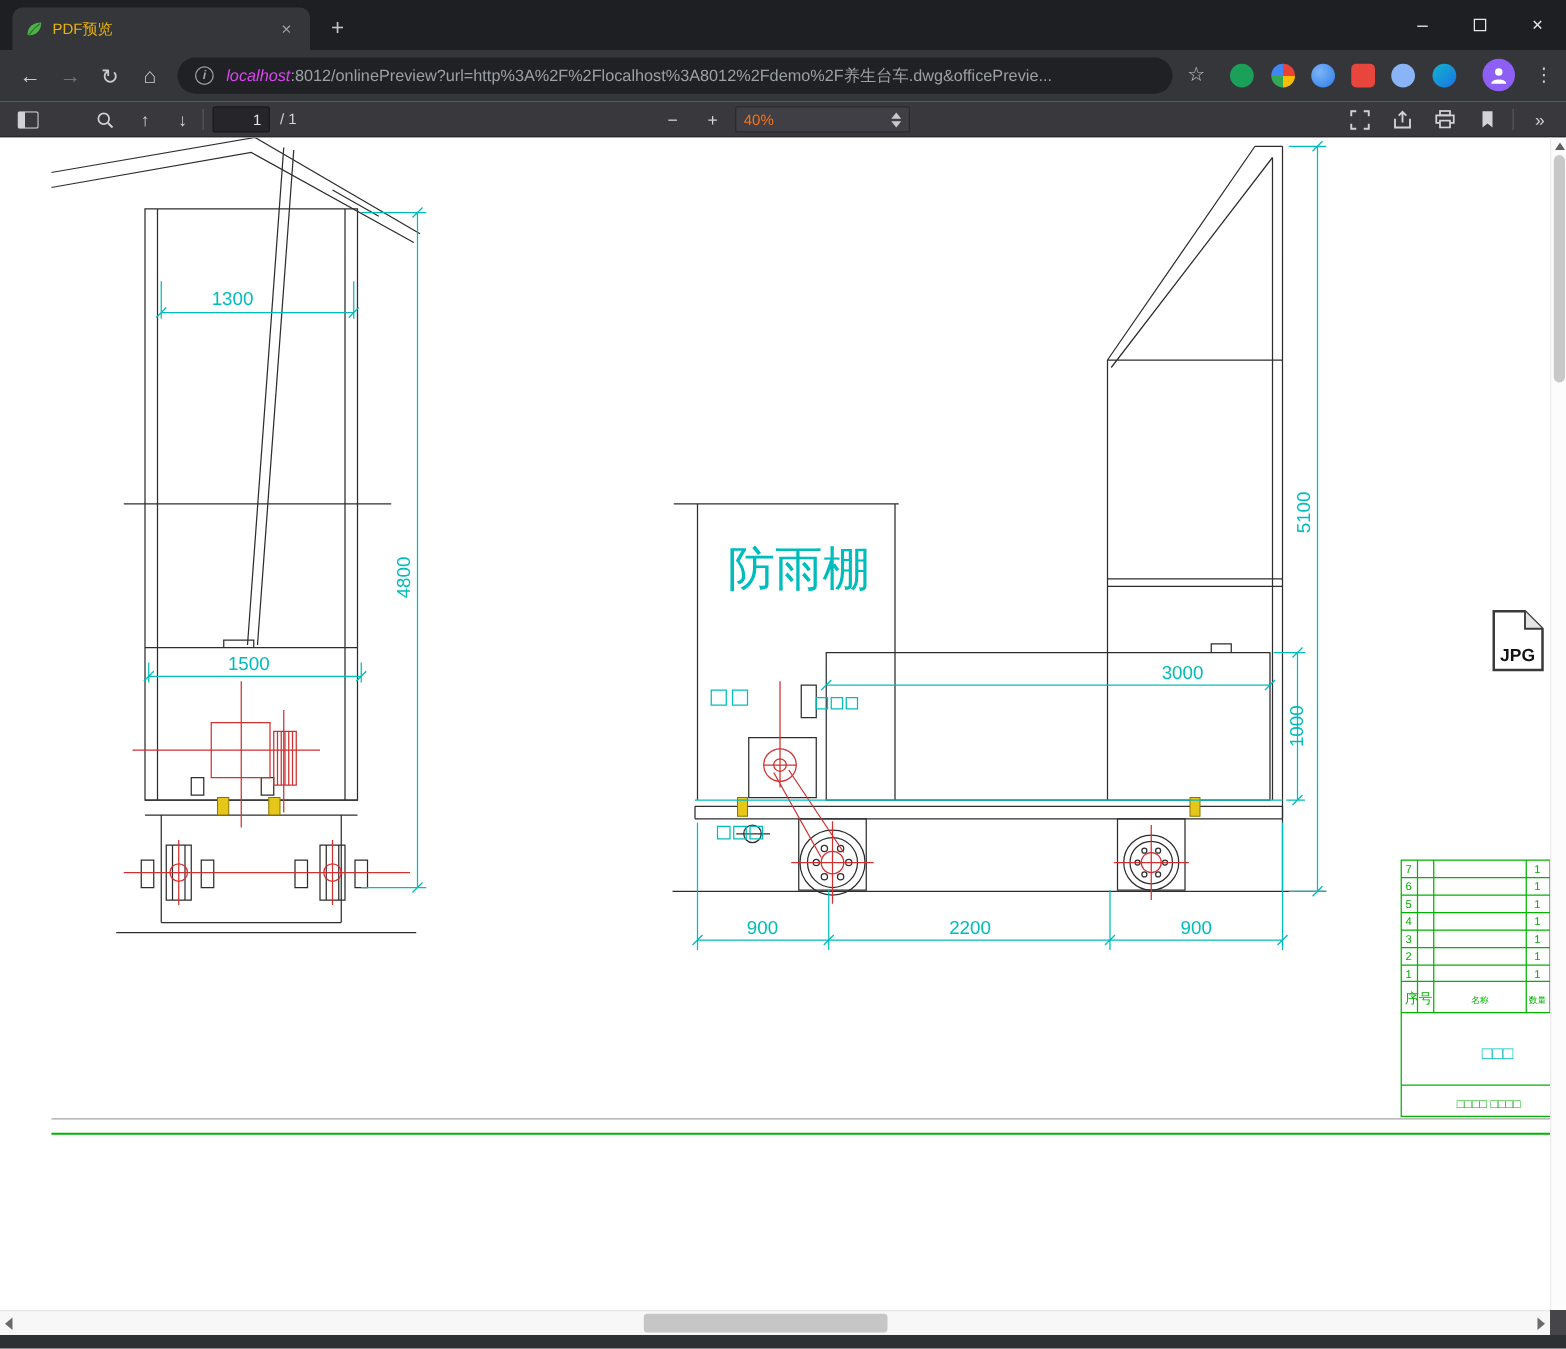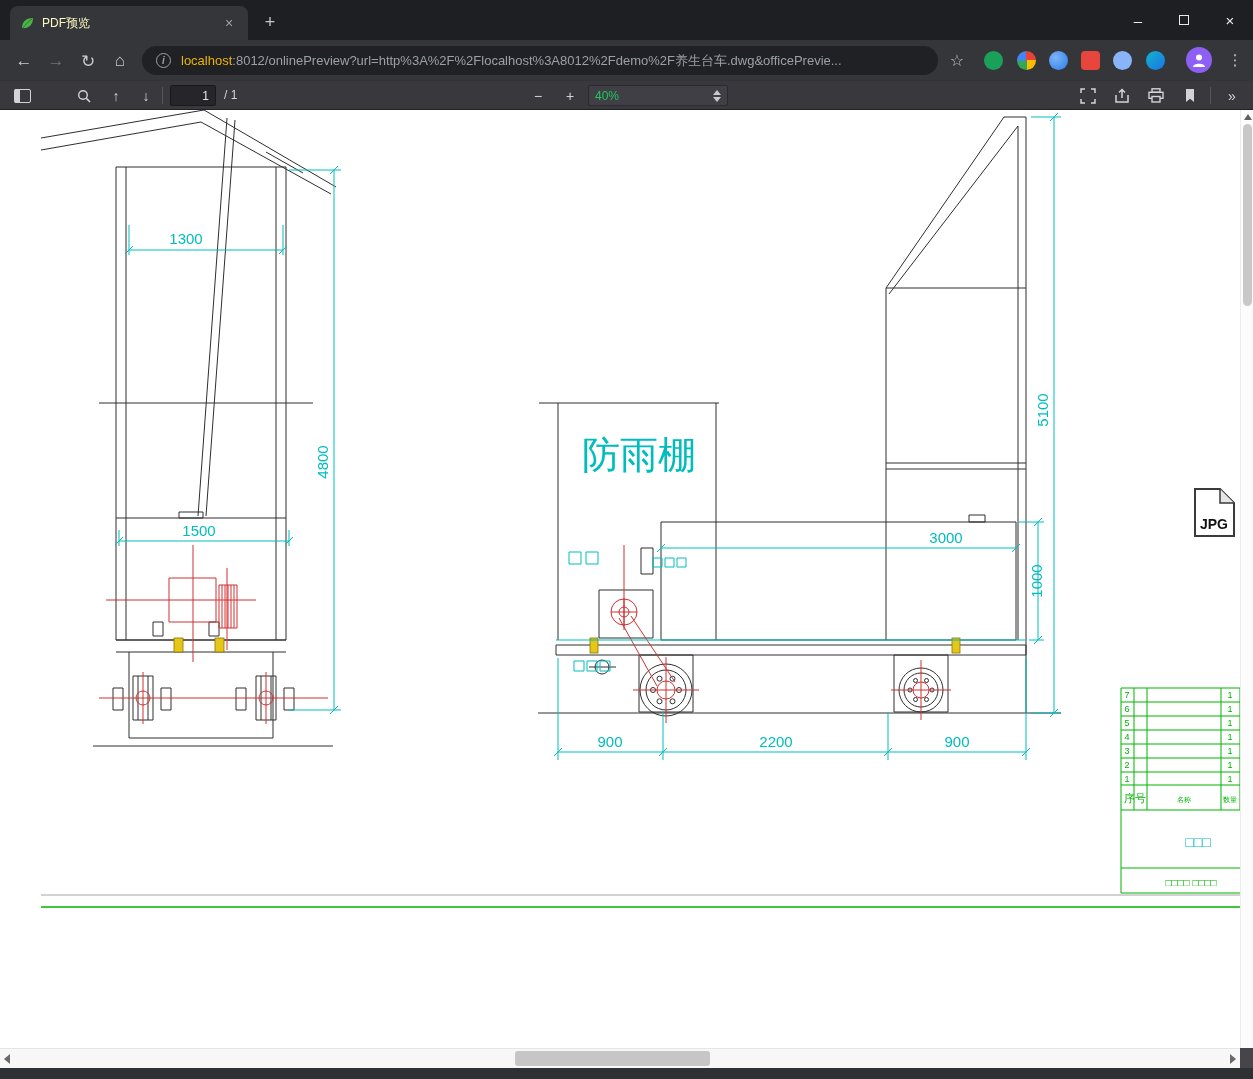--- a/index.html
+++ b/index.html
@@ -5,56 +5,56 @@
   * { box-sizing: border-box; }
   html,body { margin:0; padding:0; }
   body {
     width:1253px; height:1079px; position:relative; overflow:hidden;
     background:#ffffff; font-family:"Liberation Sans", sans-serif;
   }
   
   .titlebar { position:absolute; left:0; top:0; width:1253px; height:40px; background:#1d1f22; }
   .tab { position:absolute; left:10px; top:6px; width:238px; height:34px; background:#35363a;
          border-radius:8px 8px 0 0; display:flex; align-items:center; padding:0 10px; }
-  .tab-title { color:#fef9c3; font-size:12px; margin-left:8px; flex:1; white-space:nowrap; overflow:hidden; }
+  .tab-title { color:#eab308; font-size:12px; margin-left:8px; flex:1; white-space:nowrap; overflow:hidden; }
   .tab-close { color:#9aa0a6; font-size:14px; width:18px; height:18px; line-height:18px; text-align:center; border-radius:50%; cursor:default; }
   .newtab { position:absolute; left:258px; top:10px; width:24px; height:24px; color:#c4c7c5; font-size:18px;
             line-height:24px; text-align:center; }
   .win-controls { position:absolute; right:0; top:0; height:40px; display:flex; }
   .win-btn { width:46px; height:40px; display:flex; align-items:center; justify-content:center; color:#e8eaed; font-size:15px; }
   .max-box { width:10px; height:10px; border:1.2px solid #e8eaed; display:block; }
   
   .navbar { position:absolute; left:0; top:40px; width:1253px; height:41px; background:#35363a; }
   .nav-icon { position:absolute; top:7px; width:28px; height:28px; display:flex; align-items:center; justify-content:center;
               color:#c7cbcf; font-size:17px; border-radius:50%; }
   .nav-icon.disabled { color:#6e7378; }
   .urlbar { position:absolute; left:142px; top:6px; width:796px; height:29px; background:#202124; border-radius:15px;
             display:flex; align-items:center; padding:0 14px; overflow:hidden; }
   .info-badge { min-width:15px; height:15px; border:1.4px solid #9aa0a6; border-radius:50%; color:#9aa0a6;
                 font-size:10px; font-weight:bold; display:flex; align-items:center; justify-content:center; font-style:italic; }
   .url-text { margin-left:10px; font-size:13px; white-space:nowrap; overflow:hidden; color:#9aa0a6; }
-  .url-text .host { color:#eab308; }
+  .url-text .host { color:#d946ef;font-style:italic; }
   .star { position:absolute; left:944px; top:7px; width:26px; height:26px; display:flex; align-items:center; justify-content:center;
           color:#c0c3c7; font-size:16px; }
   .ext-icon { position:absolute; top:11px; width:19px; height:19px; border-radius:50%; }
   .avatar { position:absolute; left:1186px; top:7px; width:26px; height:26px; border-radius:50%; background:#8e5ff5;
             display:flex; align-items:center; justify-content:center; overflow:hidden; }
   .menu-dots { position:absolute; left:1222px; top:7px; width:26px; height:26px; color:#c7cbcf; font-size:15px;
                display:flex; align-items:center; justify-content:center; }
   
   .pdfbar { position:absolute; left:0; top:81px; width:1253px; height:29px; background:#38383d;
             border-bottom:1px solid #222226; box-shadow:0 1px 2px rgba(0,0,0,.35); }
   .tool-btn { position:absolute; top:2px; width:28px; height:25px; display:flex; align-items:center; justify-content:center;
               color:#d2d2d7; font-size:14px; }
   .vdiv { position:absolute; top:6px; width:1px; height:17px; background:#55555b; }
   .page-input { position:absolute; left:170px; top:4px; width:46px; height:21px; background:#26262a; border:1px solid #1a1a1d;
                 color:#e6e6e6; font-size:12px; text-align:right; padding-right:6px; border-radius:2px; }
   .page-total { position:absolute; left:224px; top:7px; color:#d2d2d7; font-size:12px; }
   .zoom-select { position:absolute; left:588px; top:4px; width:140px; height:21px; background:#3f3f45; border:1px solid #2b2b2f;
-                 border-radius:2px; display:flex; align-items:center; color:#22c55e; font-size:12px; padding:0 6px; }
+                 border-radius:2px; display:flex; align-items:center; color:#f97316; font-size:12px; padding:0 6px; }
   .zoom-select .zlabel { flex:1; }
   .spinner { display:flex; flex-direction:column; gap:2px; align-items:center; }
   .spinner .t-up { width:0; height:0; border-left:4px solid transparent; border-right:4px solid transparent; border-bottom:5px solid #c9c9ce; }
   .spinner .t-dn { width:0; height:0; border-left:4px solid transparent; border-right:4px solid transparent; border-top:5px solid #c9c9ce; }
   
   .content { position:absolute; left:0; top:110px; width:1240px; height:938px; background:#ffffff; overflow:hidden;padding-left:41px; }
   
   .vscroll { position:absolute; right:0; top:110px; width:13px; height:938px; background:#fcfcfc; border-left:1px solid #ececec; }
   .vscroll .arrow-up { position:absolute; left:3px; top:4px; width:0; height:0;
                        border-left:4px solid transparent; border-right:4px solid transparent; border-bottom:6px solid #606060; }

